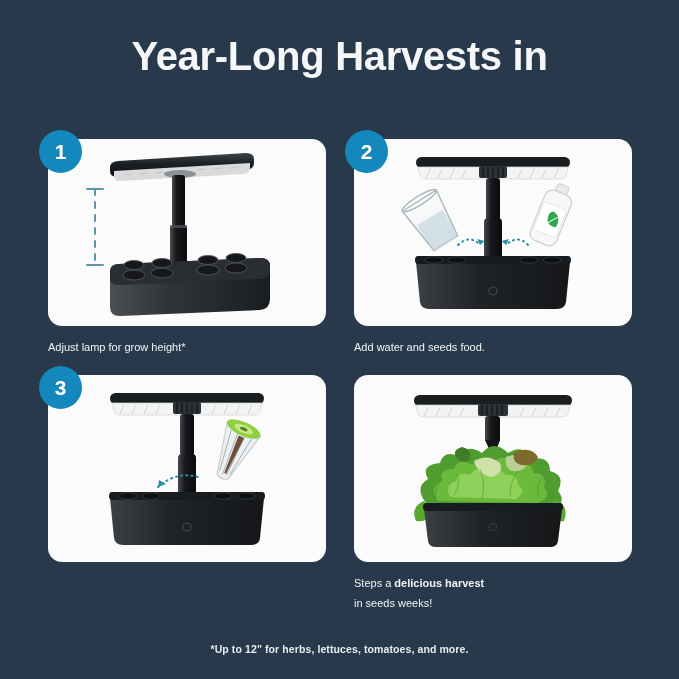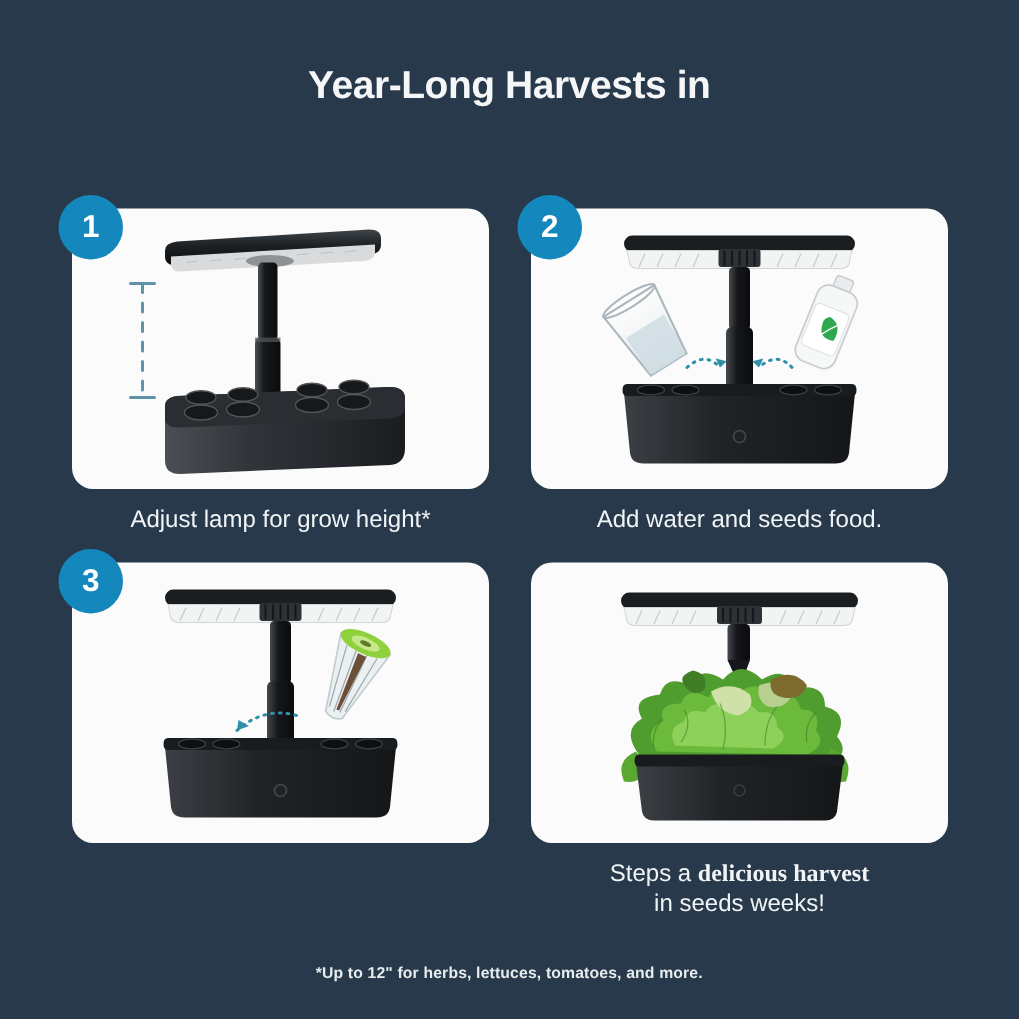--- a/index.html
+++ b/index.html
@@ -28,21 +28,21 @@
   .title-block {
     position: absolute;
     top: 36px;
     left: 0;
     width: 679px;
     text-align: center;
   }
   .title-line {
     display: block;
     color: #f4f6f7;
-    font-size: 26px;
+    font-size: 40px;
     font-weight: bold;
     letter-spacing: -0.3px;
     line-height: 40px;
   }
 
   
   .steps-grid {
     position: absolute;
     top: 139px;
     left: 48px;
@@ -81,27 +81,27 @@
     font-weight: bold;
     display: flex;
     align-items: center;
     justify-content: center;
     z-index: 5;
     line-height: 1;
   }
 
   .caption {
     margin-top: 11px;
-    text-align: center;
+    text-align: left;
     color: #f1f4f6;
-    font-size: 16px;
+    font-size: 11px;
     line-height: 20px;
     font-weight: normal;
   }
-  .caption b { font-weight: bold; font-family: Liberation Serif, serif; }
+  .caption b { font-weight: bold; }
 
   
   .footnote {
     position: absolute;
     bottom: 24px;
     left: 0;
     width: 679px;
     text-align: center;
     color: #e7ecef;
     font-size: 10.5px;

